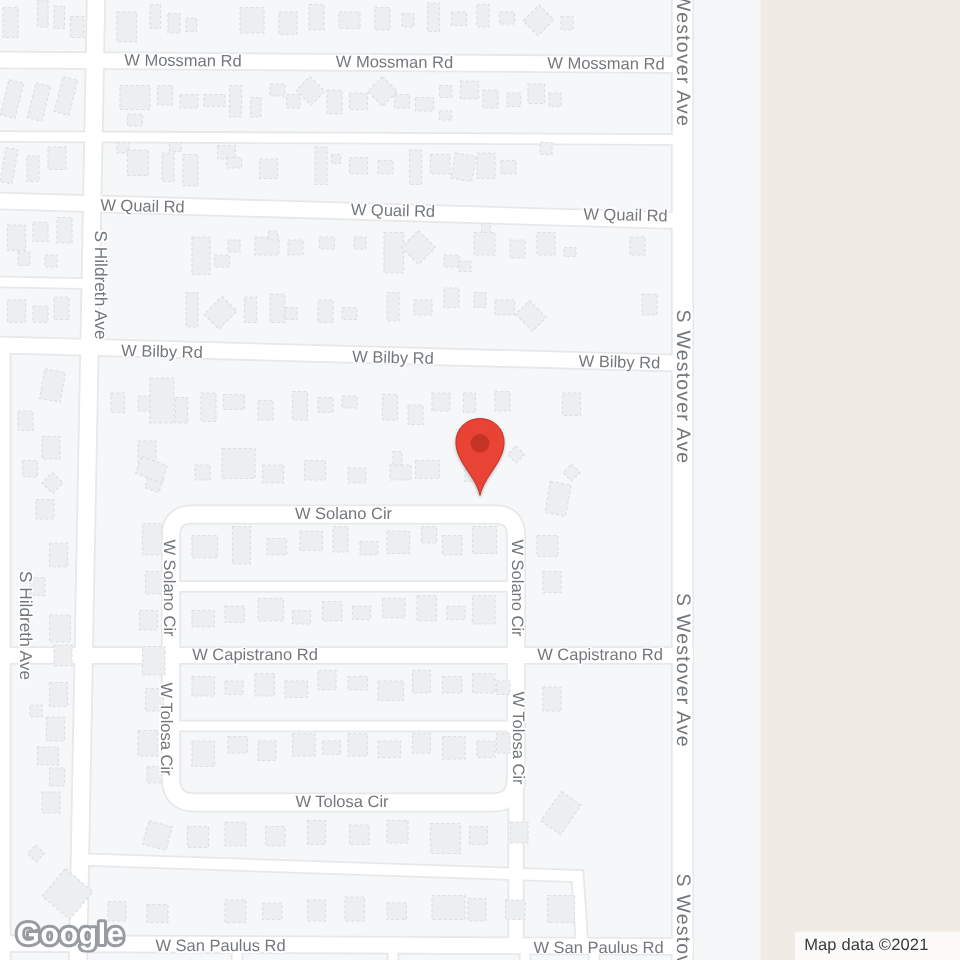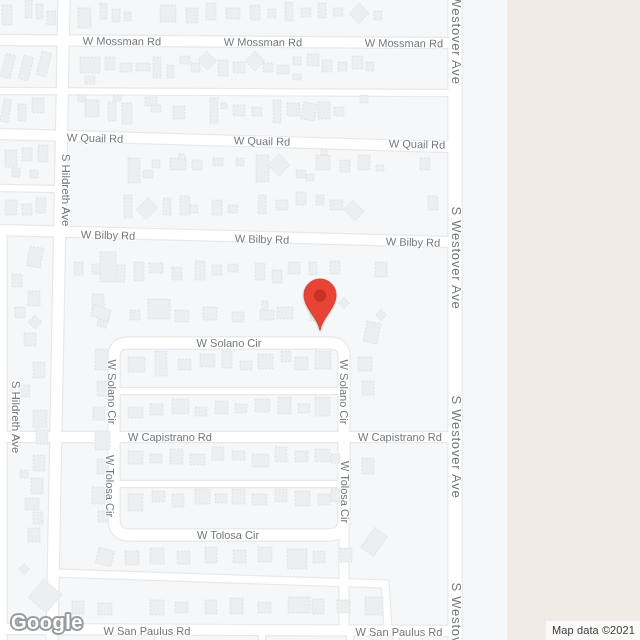--- a/index.html
+++ b/index.html
@@ -14,21 +14,21 @@
     color:#74787c;
     text-shadow:-1px -1px 0 #fff,1px -1px 0 #fff,-1px 1px 0 #fff,1px 1px 0 #fff,0 0 2px #fff;
     pointer-events:none;
   }
   #pin{position:absolute;filter:drop-shadow(0 1px 1px rgba(0,0,0,0.25));}
   #google-logo{position:absolute;left:9px;bottom:5px;width:80px;height:26px;cursor:pointer;}
   #attribution{
     position:absolute;right:0;bottom:0;
     font-size:11px;color:#37393b;line-height:14px;
     background:rgba(255,255,255,0.72);
-    padding:2px 5px 3px 6px;letter-spacing:0.1px;margin-top:48px;
+    padding:2px 21px 3px 6px;letter-spacing:0.1px;margin-top:48px;
   }
 </style>
 </head>
 <body>
 
 <div id="map-root">
   <svg id="map-svg" width="640" height="640" viewBox="0 0 640 640">
       <rect x="0" y="0" width="640" height="640" fill="#f6f7f8"></rect>
       <path d="M0,40 L449,43" fill="none" stroke="#e6e8ea" stroke-width="12.4"></path>
       <path d="M0,91 L449,93" fill="none" stroke="#e6e8ea" stroke-width="8.4"></path>

